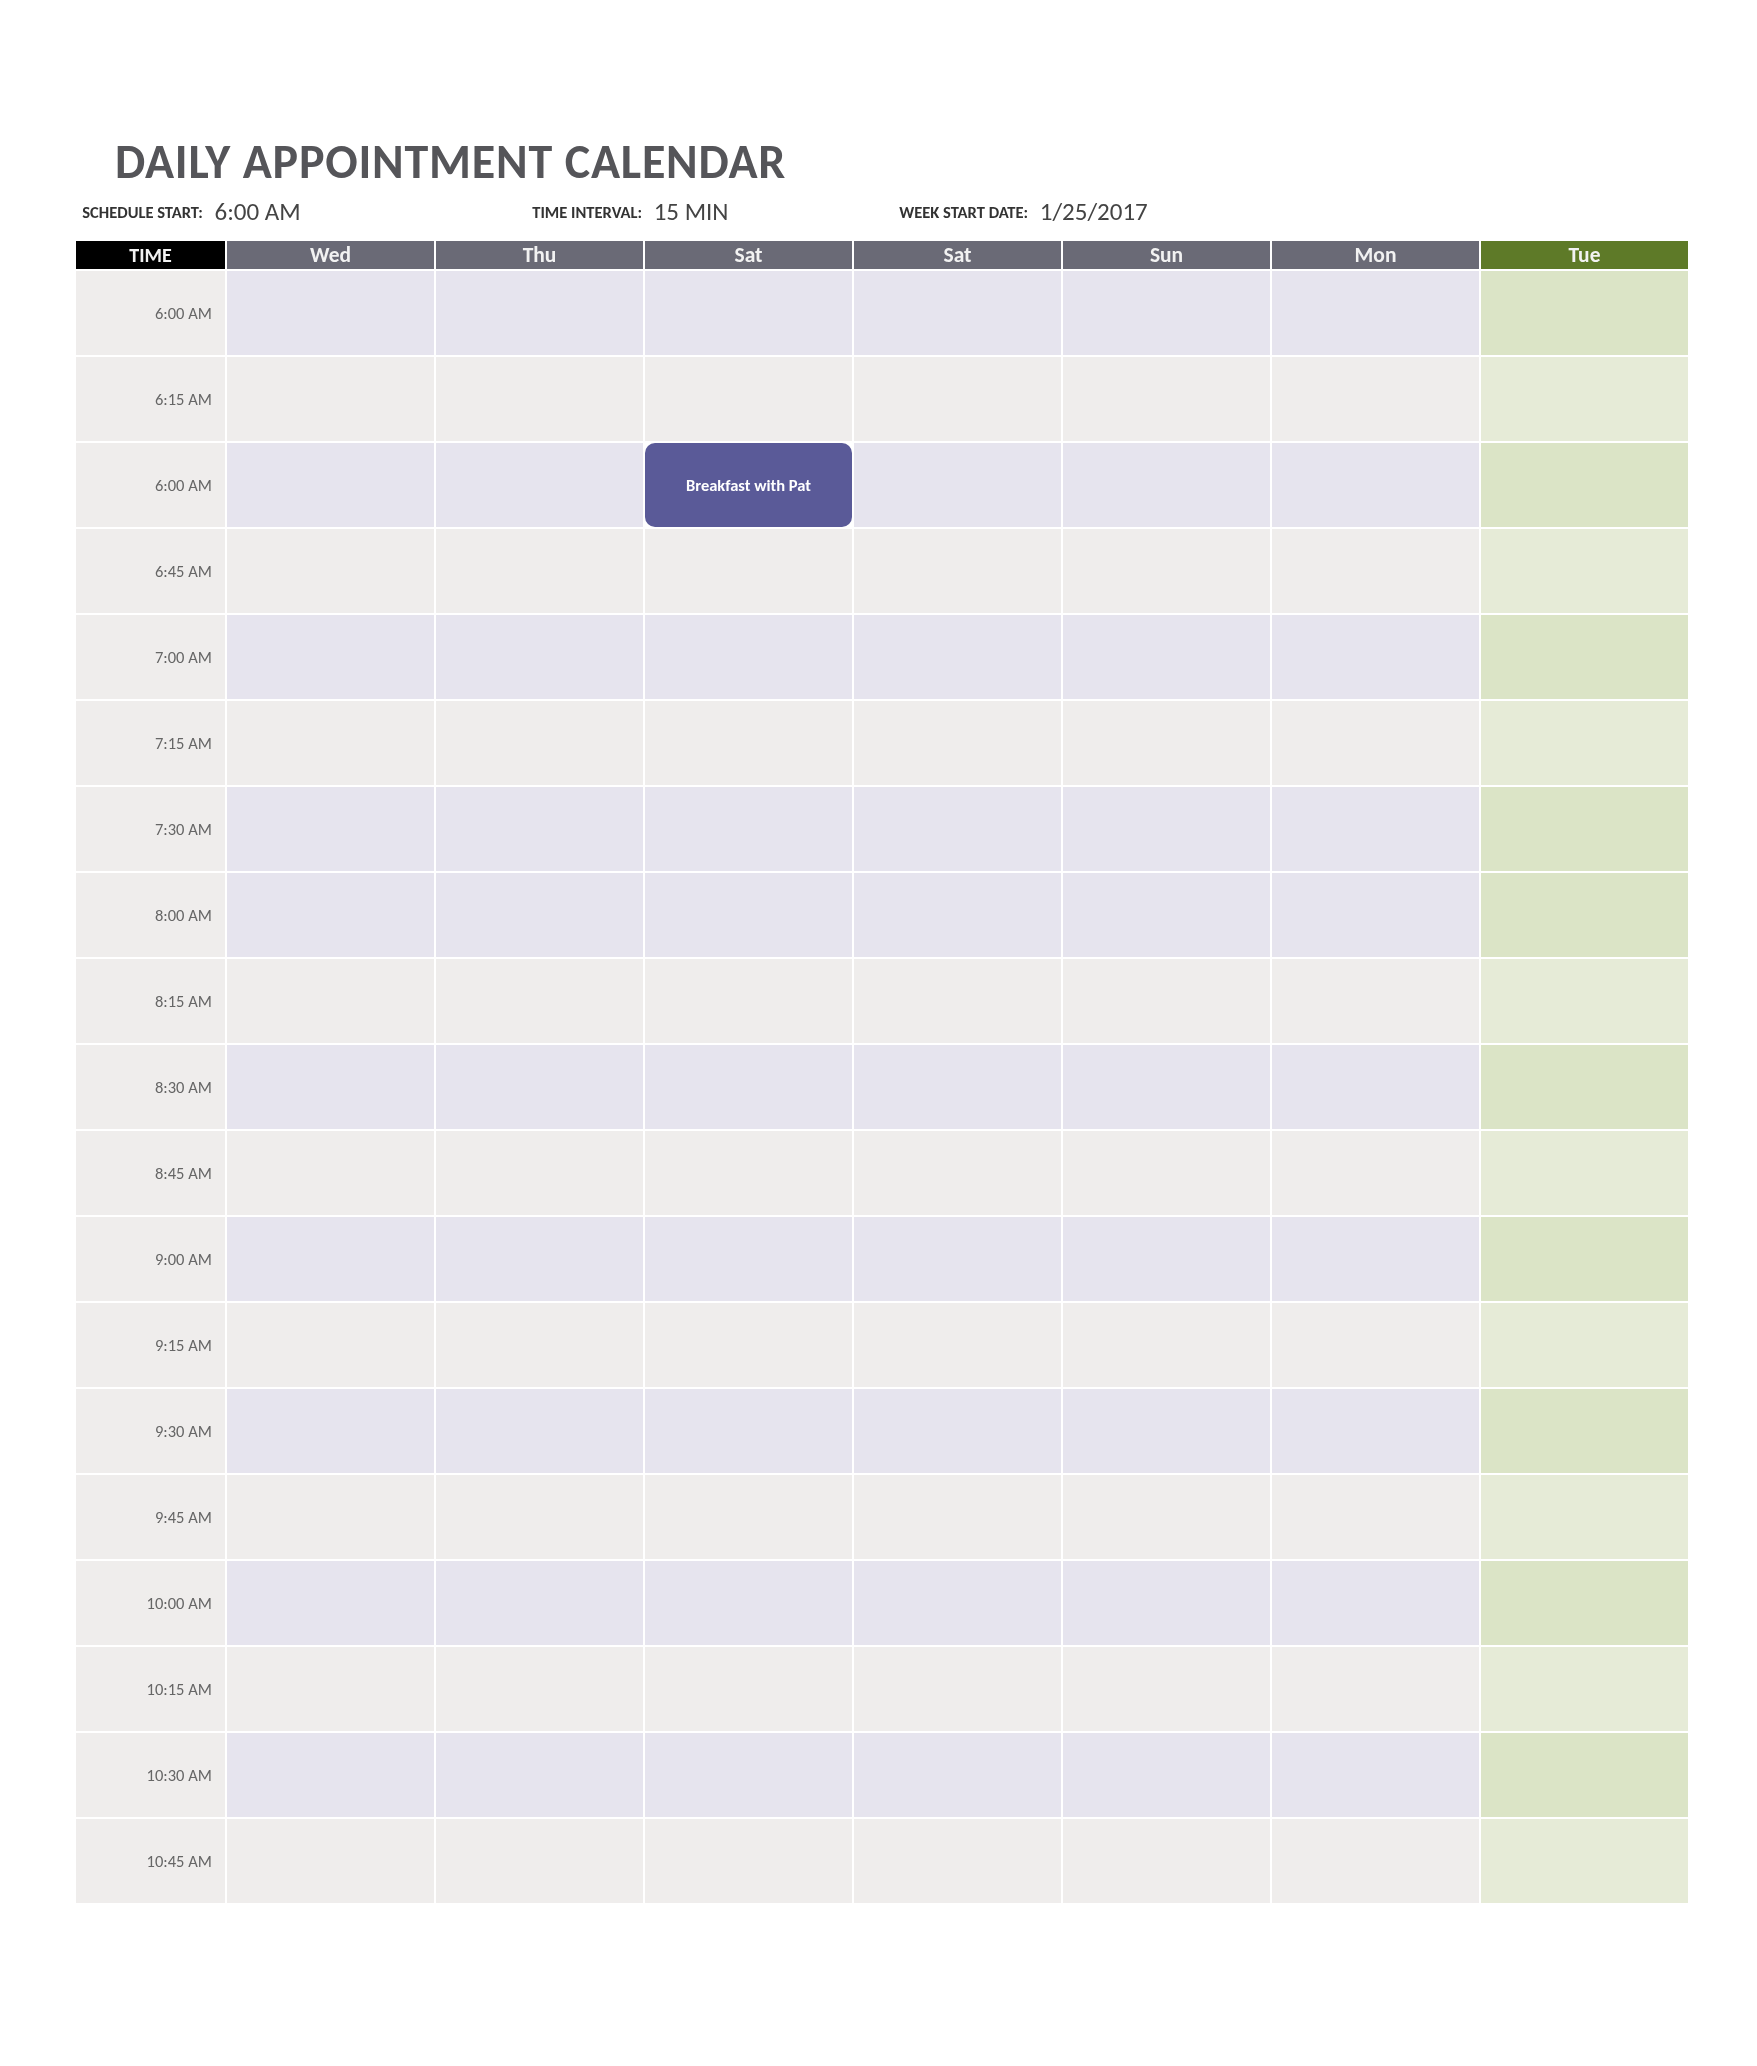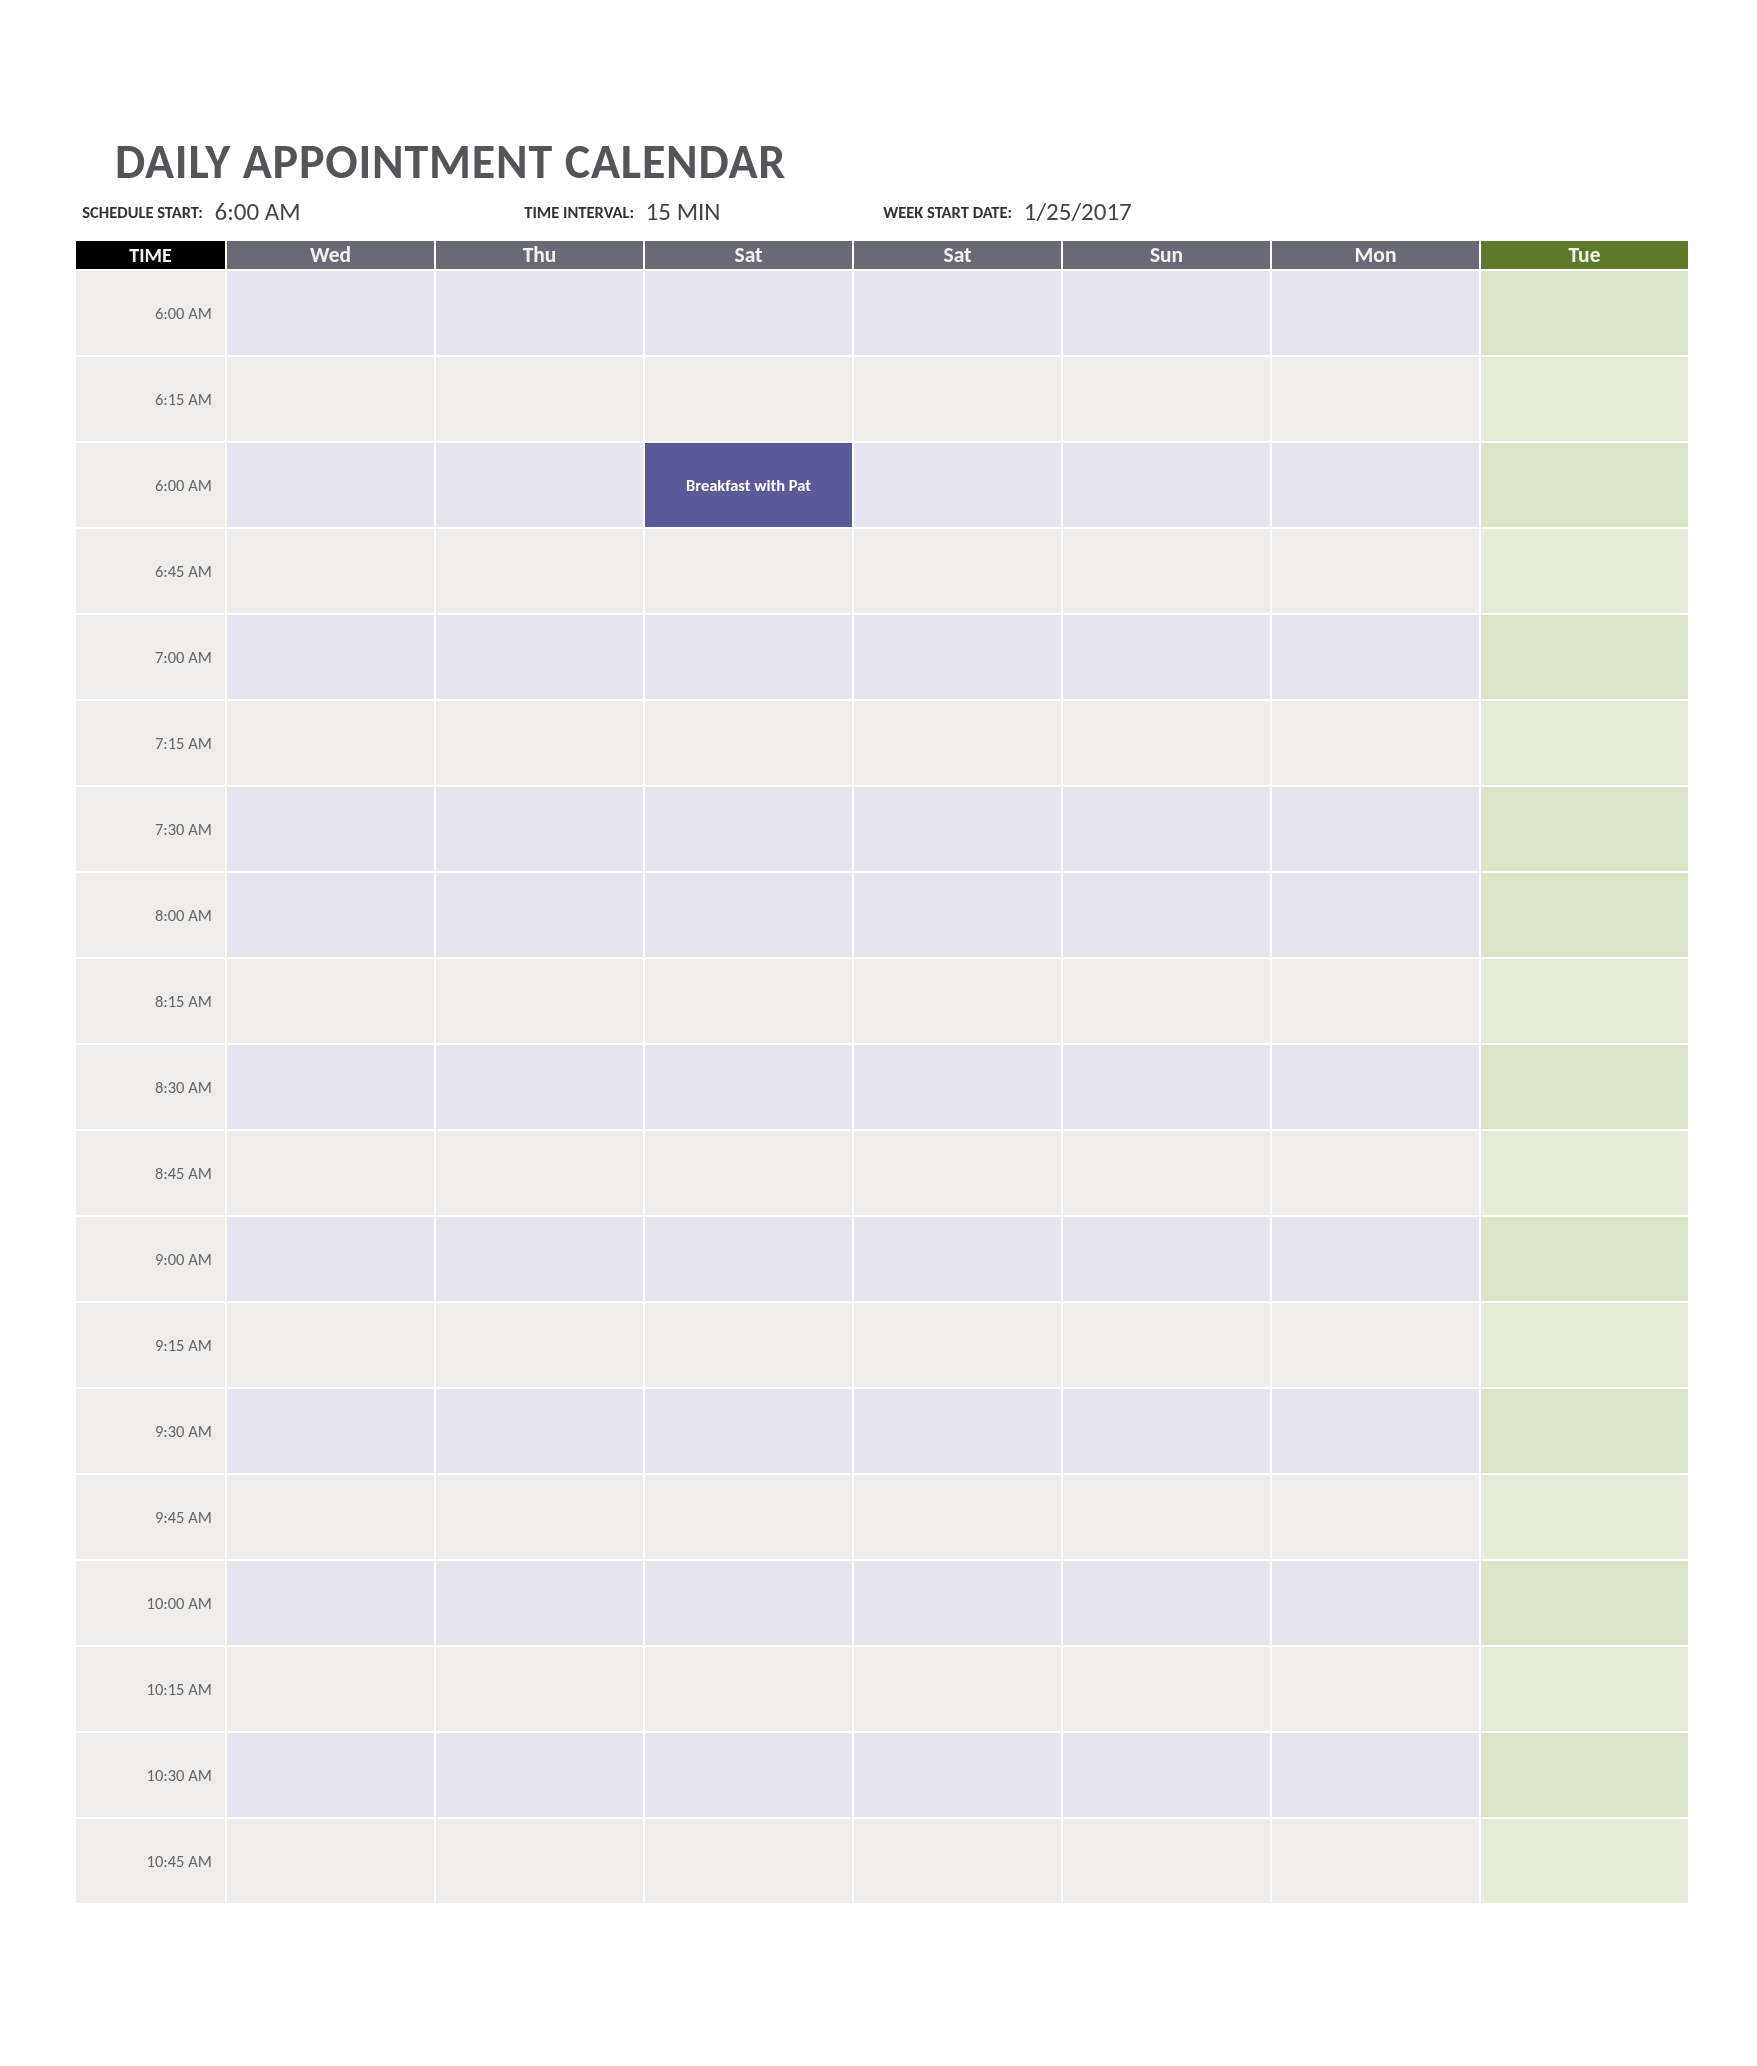--- a/index.html
+++ b/index.html
@@ -18,21 +18,21 @@
     font-size: 48px;
     font-weight: 700;
     color: #555559;
     letter-spacing: 0.8px;
     margin-bottom: 5px;
     margin-left: 41px;
   }
   .params {
     display: flex;
     align-items: flex-end;
-    gap: 4px;
+    gap: 12px;
     margin-bottom: 11.6px;
   }
   .param-block {
     display: flex;
     align-items: flex-end;
   }
   .param-label {
     font-size: 16.5px;
     font-weight: 700;
     color: #333;
@@ -86,20 +86,21 @@
   td.slot-even { background: #e6e4ee; }
   td.slot-odd  { background: #efedec; }
   td.slot-even.tue { background: #dbe4c6; }
   td.slot-odd.tue  { background: #e6ebd7; }
 
   td.appt {
     background: #5a5a98;
     color: #ffffff;
     font-weight: 700;
     font-size: 16.5px;
+    border-radius: 10px;
   }
 </style>
 </head>
 <body>
 
 <div class="page">
 
   <div class="title">DAILY APPOINTMENT CALENDAR</div>
 
   <div class="params">

